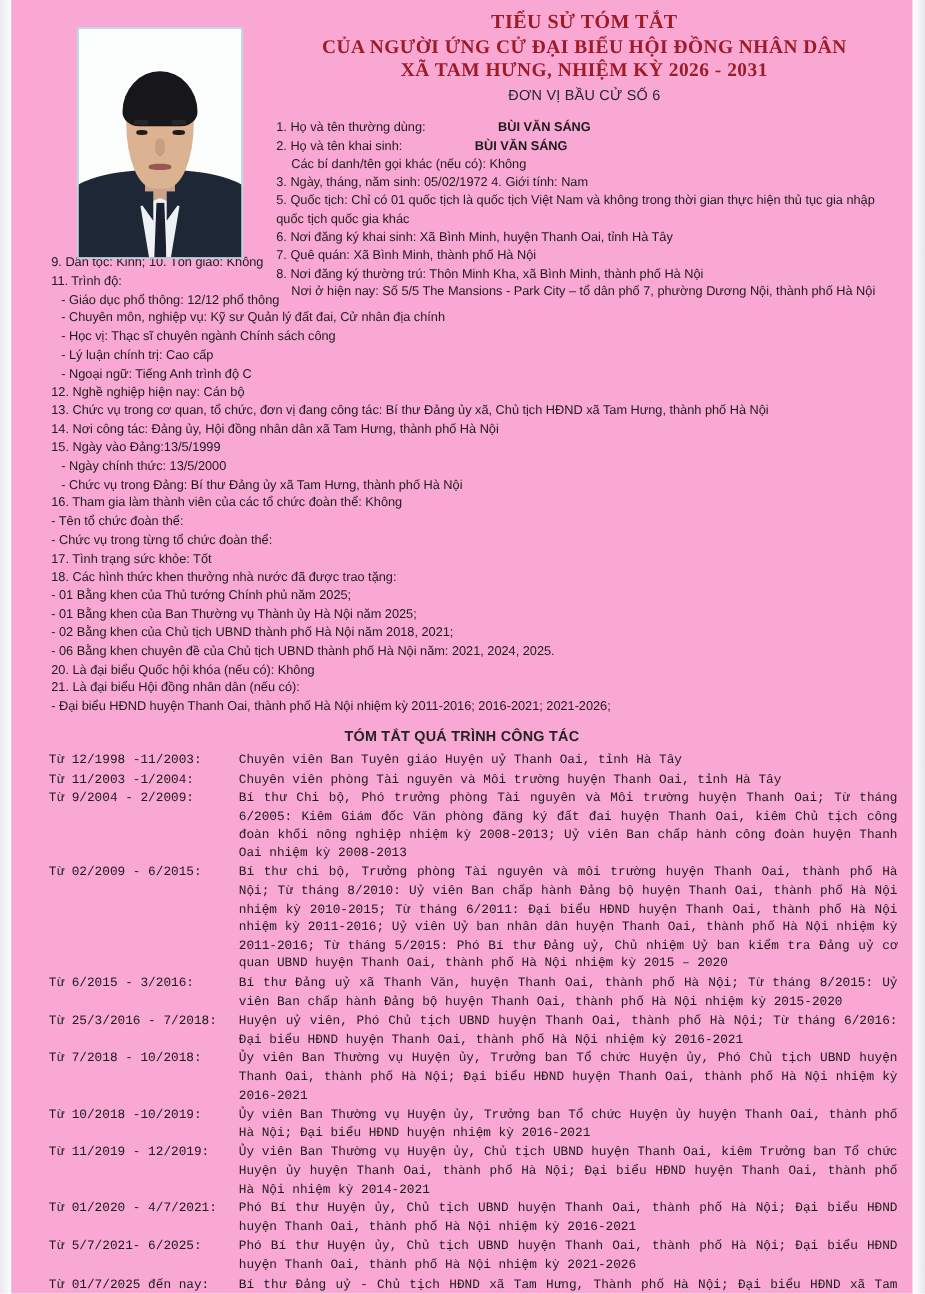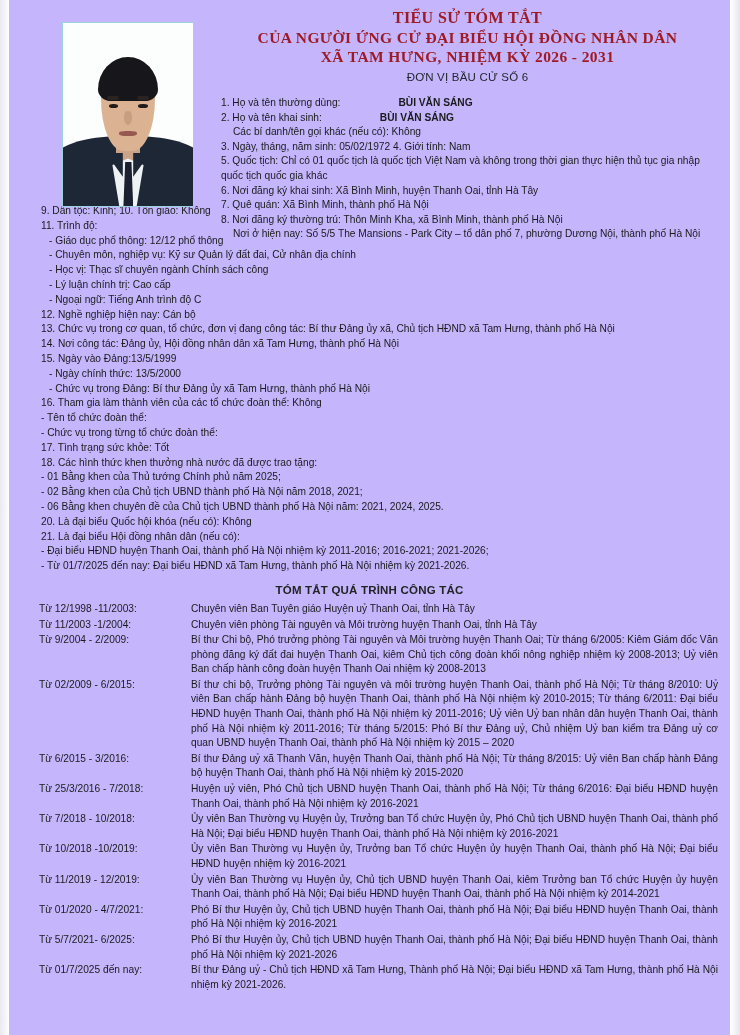--- a/index.html
+++ b/index.html
@@ -34,21 +34,21 @@
     right: 0;
     background: linear-gradient(to left, #e6e6ec 0%, #f1f1f5 45%, #ffffff 100%);
   }
 
   .page {
     position: absolute;
     left: 9px;
     right: 10px;
     top: 0;
     bottom: 0;
-    background: #c4b5fd;
+    background: #f9a8d4;
   }
 
   
   .header {
     position: relative;
     height: 200px;
   }
 
   .photo-frame {
     position: absolute;
@@ -242,20 +242,21 @@
   
   .career {
     padding: 0 8px 0 30px;
     font-size: 10.2px;
     line-height: 14.6px;
   }
   .career-row {
     display: flex;
     align-items: flex-start;
     margin-bottom: 1px;
+    font-family: Liberation Mono, monospace;
   }
   .career-period {
     width: 152px;
     flex: 0 0 152px;
     white-space: nowrap;
   }
   .career-desc {
     flex: 1 1 auto;
     text-align: justify;
     padding-right: 4px;
@@ -330,26 +331,26 @@
       <div class="li">14. Nơi công tác: Đảng ủy, Hội đồng nhân dân xã Tam Hưng, thành phố Hà Nội</div>
       <div class="li">15. Ngày vào Đảng:13/5/1999</div>
       <div class="li sub">- Ngày chính thức: 13/5/2000</div>
       <div class="li sub">- Chức vụ trong Đảng: Bí thư Đảng ủy xã Tam Hưng, thành phố Hà Nội</div>
       <div class="li">16. Tham gia làm thành viên của các tổ chức đoàn thể: Không</div>
       <div class="li">- Tên tổ chức đoàn thể:</div>
       <div class="li">- Chức vụ trong từng tổ chức đoàn thể:</div>
       <div class="li">17. Tình trạng sức khỏe: Tốt</div>
       <div class="li">18. Các hình thức khen thưởng nhà nước đã được trao tặng:</div>
       <div class="li">- 01 Bằng khen của Thủ tướng Chính phủ năm 2025;</div>
+      <div class="li">- 01 Bằng khen của Ban Thường vụ Thành ủy Hà Nội năm 2025;</div>
       <div class="li">- 02 Bằng khen của Chủ tịch UBND thành phố Hà Nội năm 2018, 2021;</div>
       <div class="li">- 06 Bằng khen chuyên đề của Chủ tịch UBND thành phố Hà Nội năm: 2021, 2024, 2025.</div>
       <div class="li">20. Là đại biểu Quốc hội khóa (nếu có): Không</div>
       <div class="li">21. Là đại biểu Hội đồng nhân dân (nếu có):</div>
       <div class="li">- Đại biểu HĐND huyện Thanh Oai, thành phố Hà Nội nhiệm kỳ 2011-2016; 2016-2021; 2021-2026;</div>
-      <div class="li">- Từ 01/7/2025 đến nay: Đại biểu HĐND xã Tam Hưng, thành phố Hà Nội nhiệm kỳ 2021-2026.</div>
     </div>
 
   <div class="section-head">TÓM TẮT QUÁ TRÌNH CÔNG TÁC</div>
 
   <div class="career">
       <div class="career-row">
         <div class="career-period">Từ 12/1998 -11/2003:</div>
         <div class="career-desc">Chuyên viên Ban Tuyên giáo Huyện uỷ Thanh Oai, tỉnh Hà Tây</div>
       </div>
       <div class="career-row">

